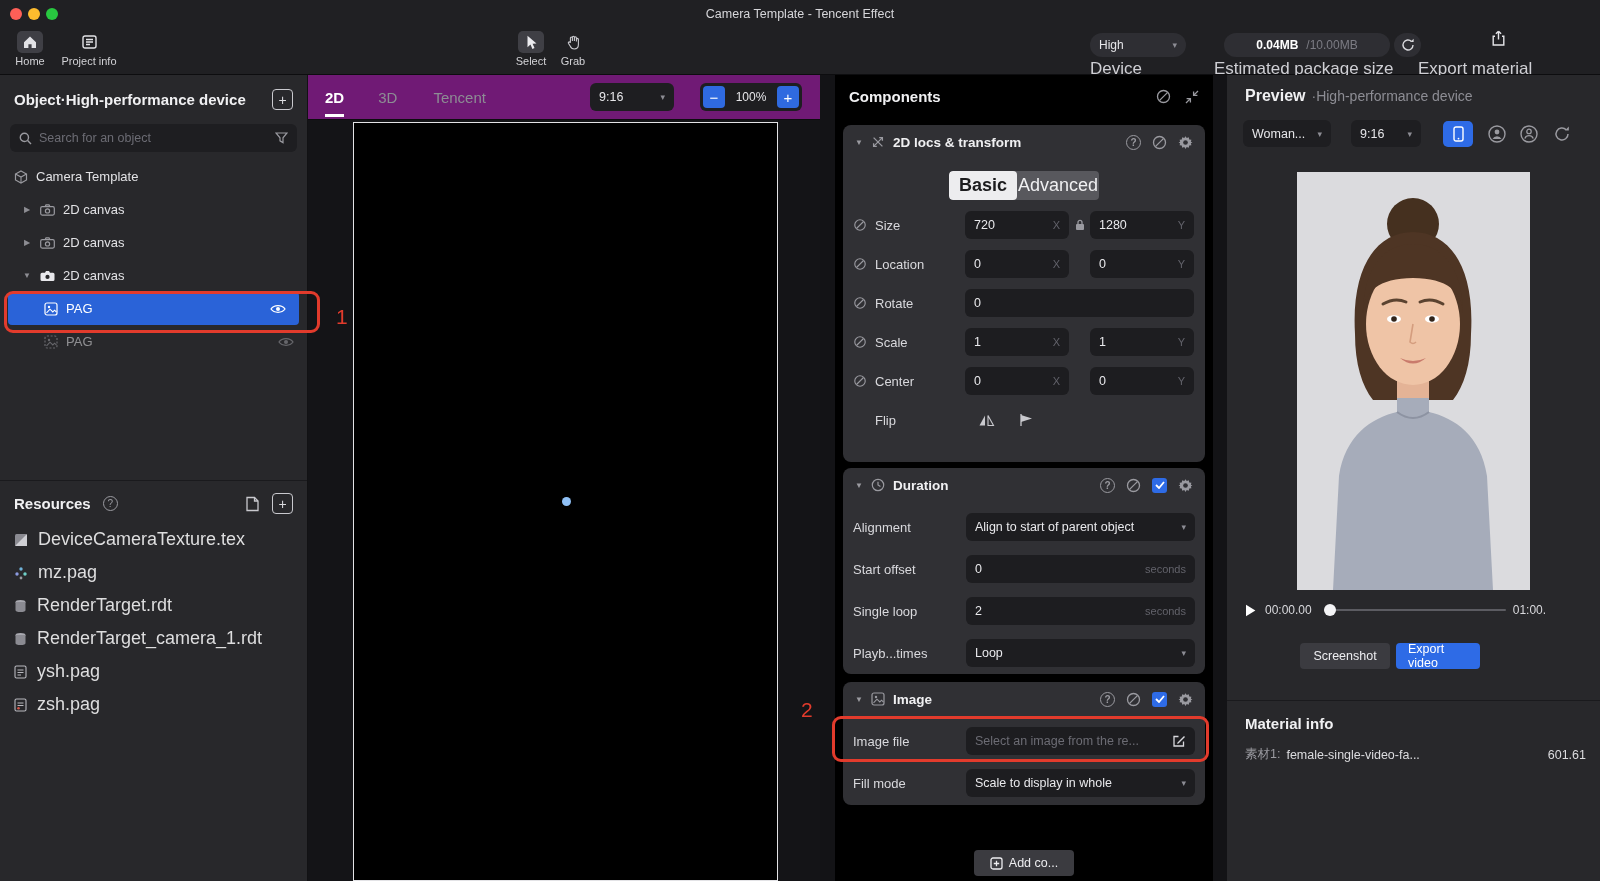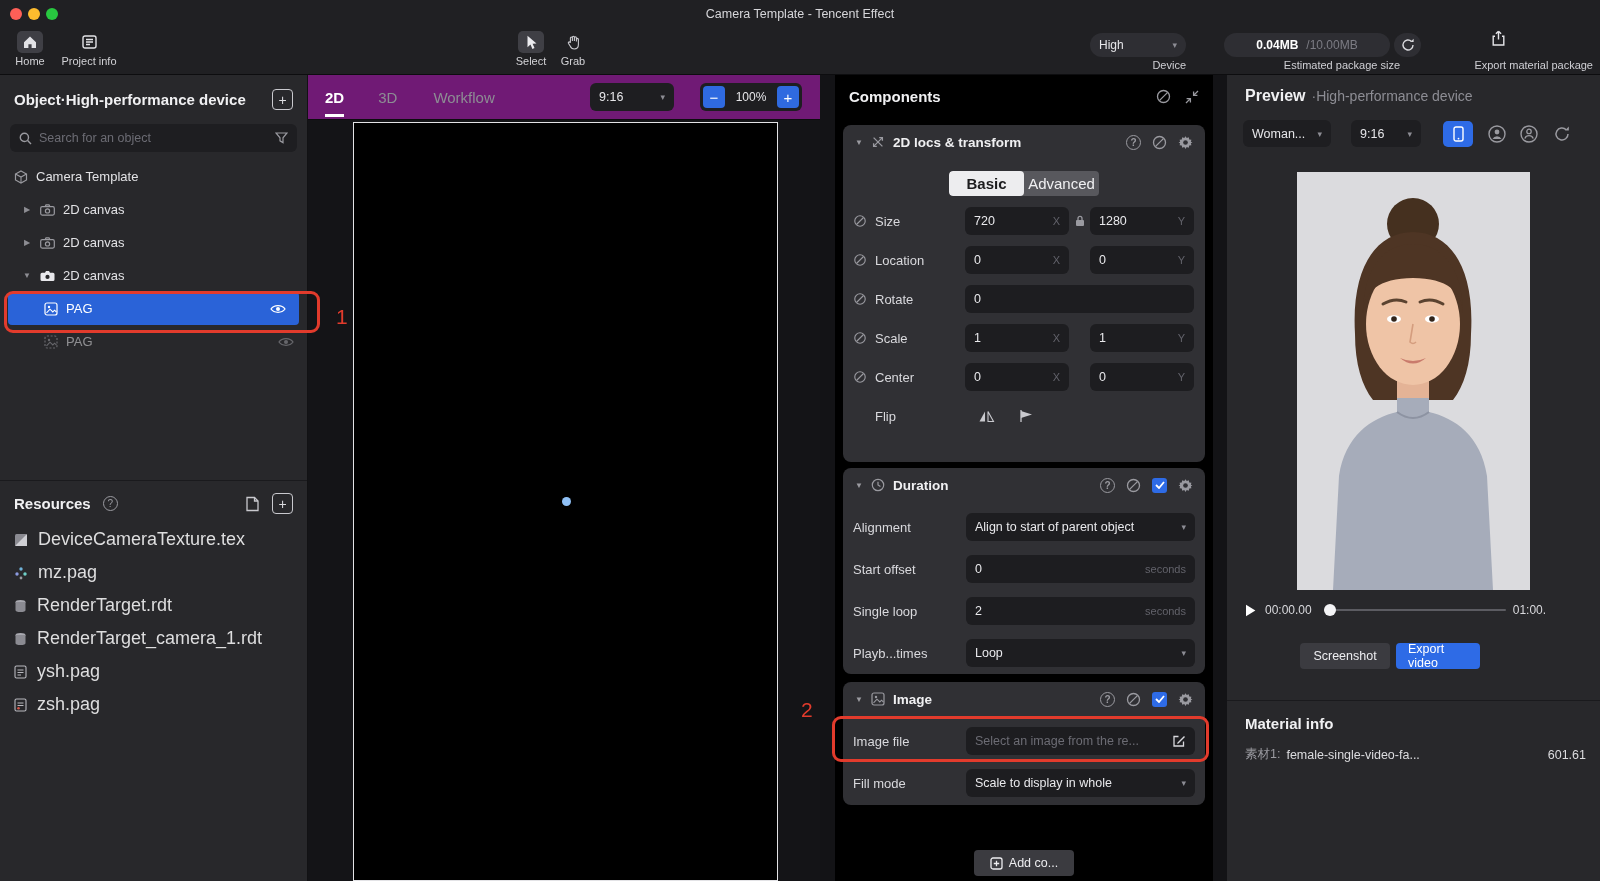--- a/index.html
+++ b/index.html
@@ -14,21 +14,21 @@
   
   #titlebar{left:0;top:0;width:1600px;height:28px;background:#202023;display:flex;align-items:center;justify-content:center}
   .tl{position:absolute;top:8px;width:12px;height:12px;border-radius:50%}
   #titlebar .title{font-size:12.5px;color:#d6d6da}
   #toolbar{left:0;top:28px;width:1600px;height:47px;background:#202023;border-bottom:1px solid #0d0d0f}
   .tool{position:absolute;top:3px;display:flex;flex-direction:column;align-items:center;gap:2px}
   .tool .lbl{font-size:11px;color:#d2d2d6}
   .tool .ibx{width:26px;height:22px;border-radius:5px;display:flex;align-items:center;justify-content:center}
   .tool .ibx.on{background:#3f3f45}
   .pill{position:absolute;top:33px;height:24px;background:#2e2e33;border-radius:12px;display:flex;align-items:center;padding:0 9px;font-size:12px;color:#e6e6e9;gap:6px}
-  .cap{position:absolute;top:61px;font-size:11px;color:#cfcfd4;text-align:right}
+  .cap{position:absolute;top:61px;font-size:17px;color:#cfcfd4;text-align:left}
   .cv{color:#8d8d94;font-size:9px}
 
   
   #object-panel{left:0;top:75px;width:308px;height:806px;background:#28282b;border-right:1px solid #121214}
   #canvas-region{left:308px;top:75px;width:512px;height:806px;background:#141417}
   #gap1{left:820px;top:75px;width:15px;height:806px;background:#131316}
   #components-panel{left:835px;top:75px;width:378px;height:806px;background:#000000}
   #gap2{left:1213px;top:75px;width:14px;height:806px;background:#131316}
   #preview-panel{left:1227px;top:75px;width:373px;height:806px;background:#28282b}
 
@@ -57,21 +57,21 @@
   .card{position:absolute;left:8px;width:362px;background:#303034;border-radius:8px}
   .card-h{display:flex;align-items:center;height:34px;padding:0 12px;gap:8px;font-size:13.5px;font-weight:bold;color:#f0f0f2}
   .card-h .right{margin-left:auto;display:flex;align-items:center;gap:11px}
   .qic{width:15px;height:15px;border-radius:50%;border:1.2px solid #9a9aa0;color:#9a9aa0;font-size:10px;display:flex;align-items:center;justify-content:center}
   .chk{width:15px;height:15px;border-radius:3px;background:#2e6be6;display:flex;align-items:center;justify-content:center}
   .crow{display:flex;align-items:center;height:28px;margin:11px 10px 0;font-size:13px;color:#d9d9dd}
   .fld{background:#1d1d20;border-radius:6px;height:28px;display:flex;align-items:center;padding:0 9px;font-size:12.5px;color:#e9e9ec}
   .fld .sfx{margin-left:auto;color:#62626a;font-size:11px}
   .fld.ph span{color:#6c6c74}
   .seg{display:flex;background:#58585d;border-radius:4px;margin:12px auto 0;width:150px;padding:0;overflow:hidden}
-  .seg div{flex:1;text-align:center;font-size:15px;padding:4px 1px;color:#f0f0f2}
+  .seg div{flex:1;text-align:center;font-size:18px;padding:4px 1px;color:#f0f0f2}
   .seg .on{background:#ededef;color:#1c1c1e;font-weight:bold;border-radius:4px}
 
   
   .btn{height:26px;border-radius:4px;display:flex;align-items:center;justify-content:center;font-size:12.5px;padding:0 12px}
   .btn.dark{background:#3b3b40;color:#ededf0}
   .btn.blue{background:#2e6be6;color:#fff}
 
   
   .ann-rect{position:absolute;border:3px solid #e23b2c;border-radius:9px;pointer-events:none}
   .ann-num{position:absolute;color:#e23b2c;font-size:21px}
@@ -328,21 +328,21 @@
         <span>zsh.pag</span>
       </div>
     </div>
   </div>
 </div>
 
 <div id="canvas-region" class="abs">
   <div style="position:absolute;left:0;top:0;width:100%;height:45px;background:#701a75;border-bottom:1px solid #0c0c0e;display:flex;align-items:center">
     <span class="tab on" style="margin-left:17px">2D</span>
     <span class="tab" style="margin-left:34px">3D</span>
-    <span class="tab" style="margin-left:36px">Workflow</span>
+    <span class="tab" style="margin-left:36px">Tencent</span>
     <div class="dd" style="position:absolute;left:282px;width:84px">
       <span>9:16</span>
       <span class="cv">▾</span>
     </div>
     <div class="dd" style="position:absolute;left:392px;width:102px;padding:0 3px;justify-content:space-between">
       <span class="zbtn">−</span>
       <span style="font-size:12px">100%</span>
       <span class="zbtn">+</span>
     </div>
   </div>

